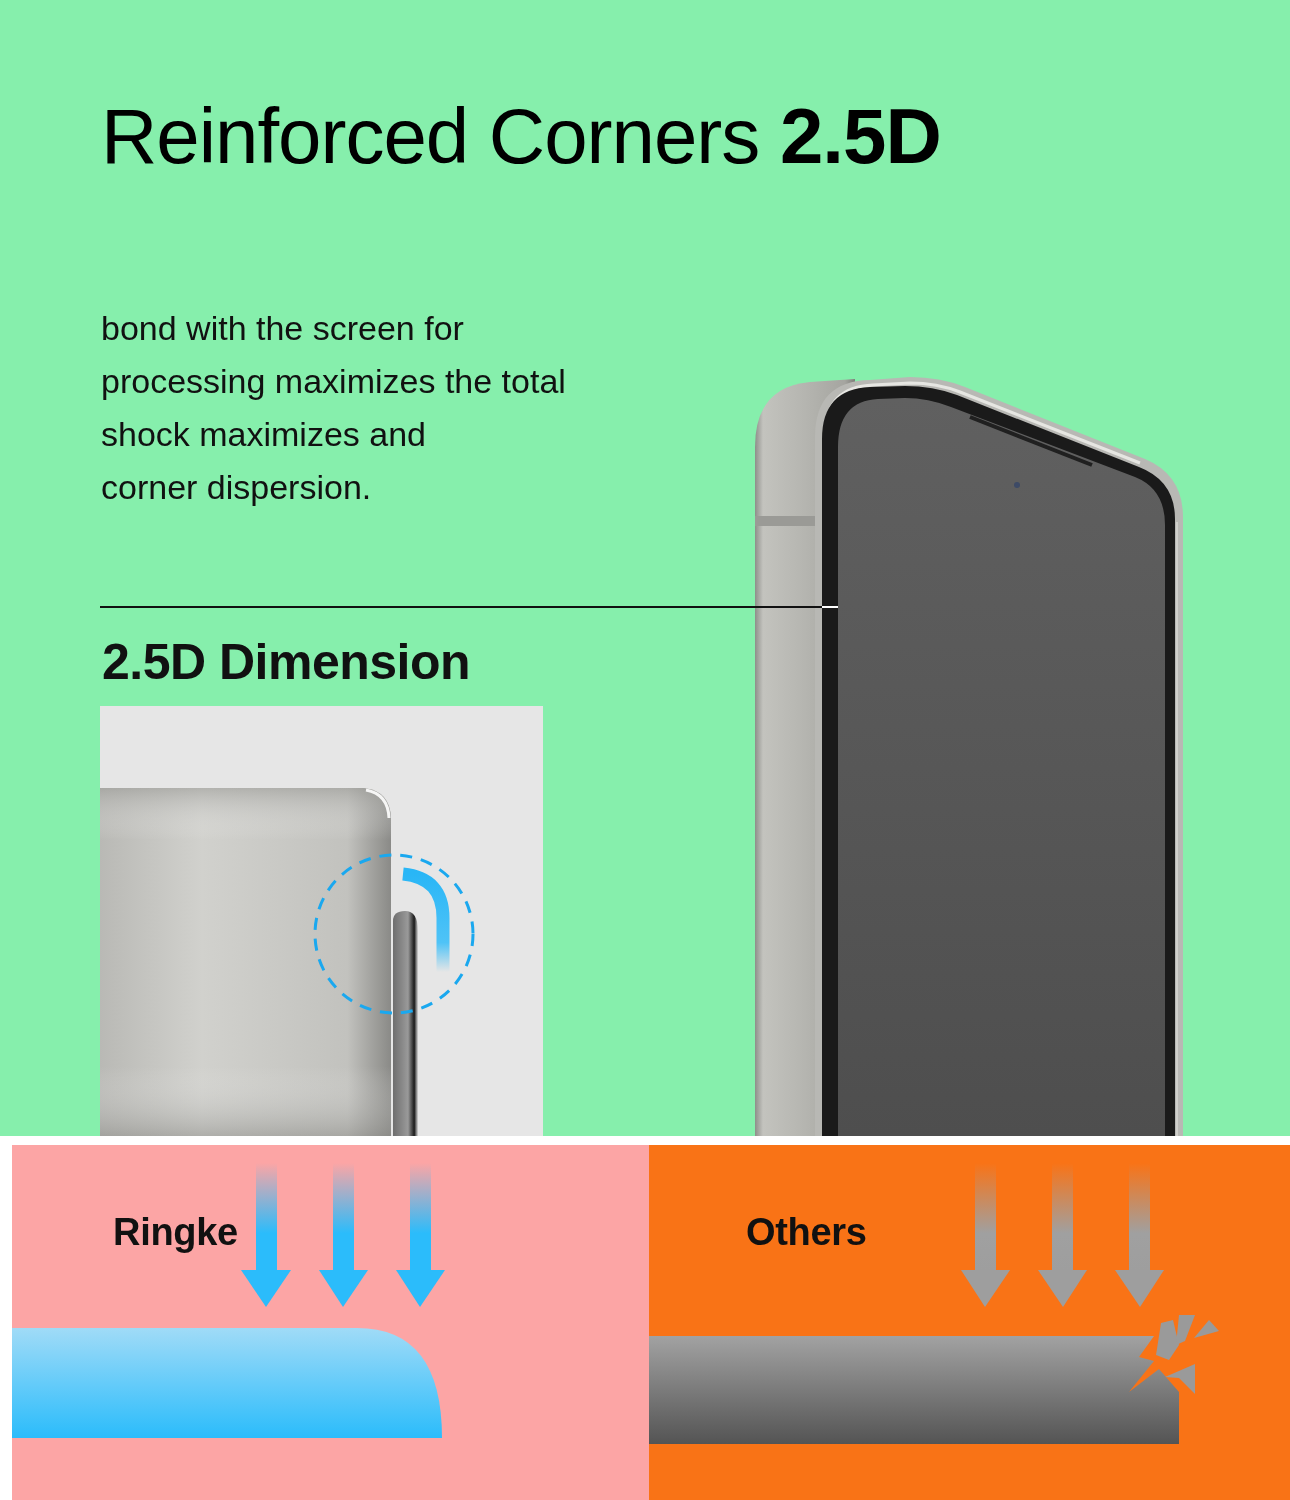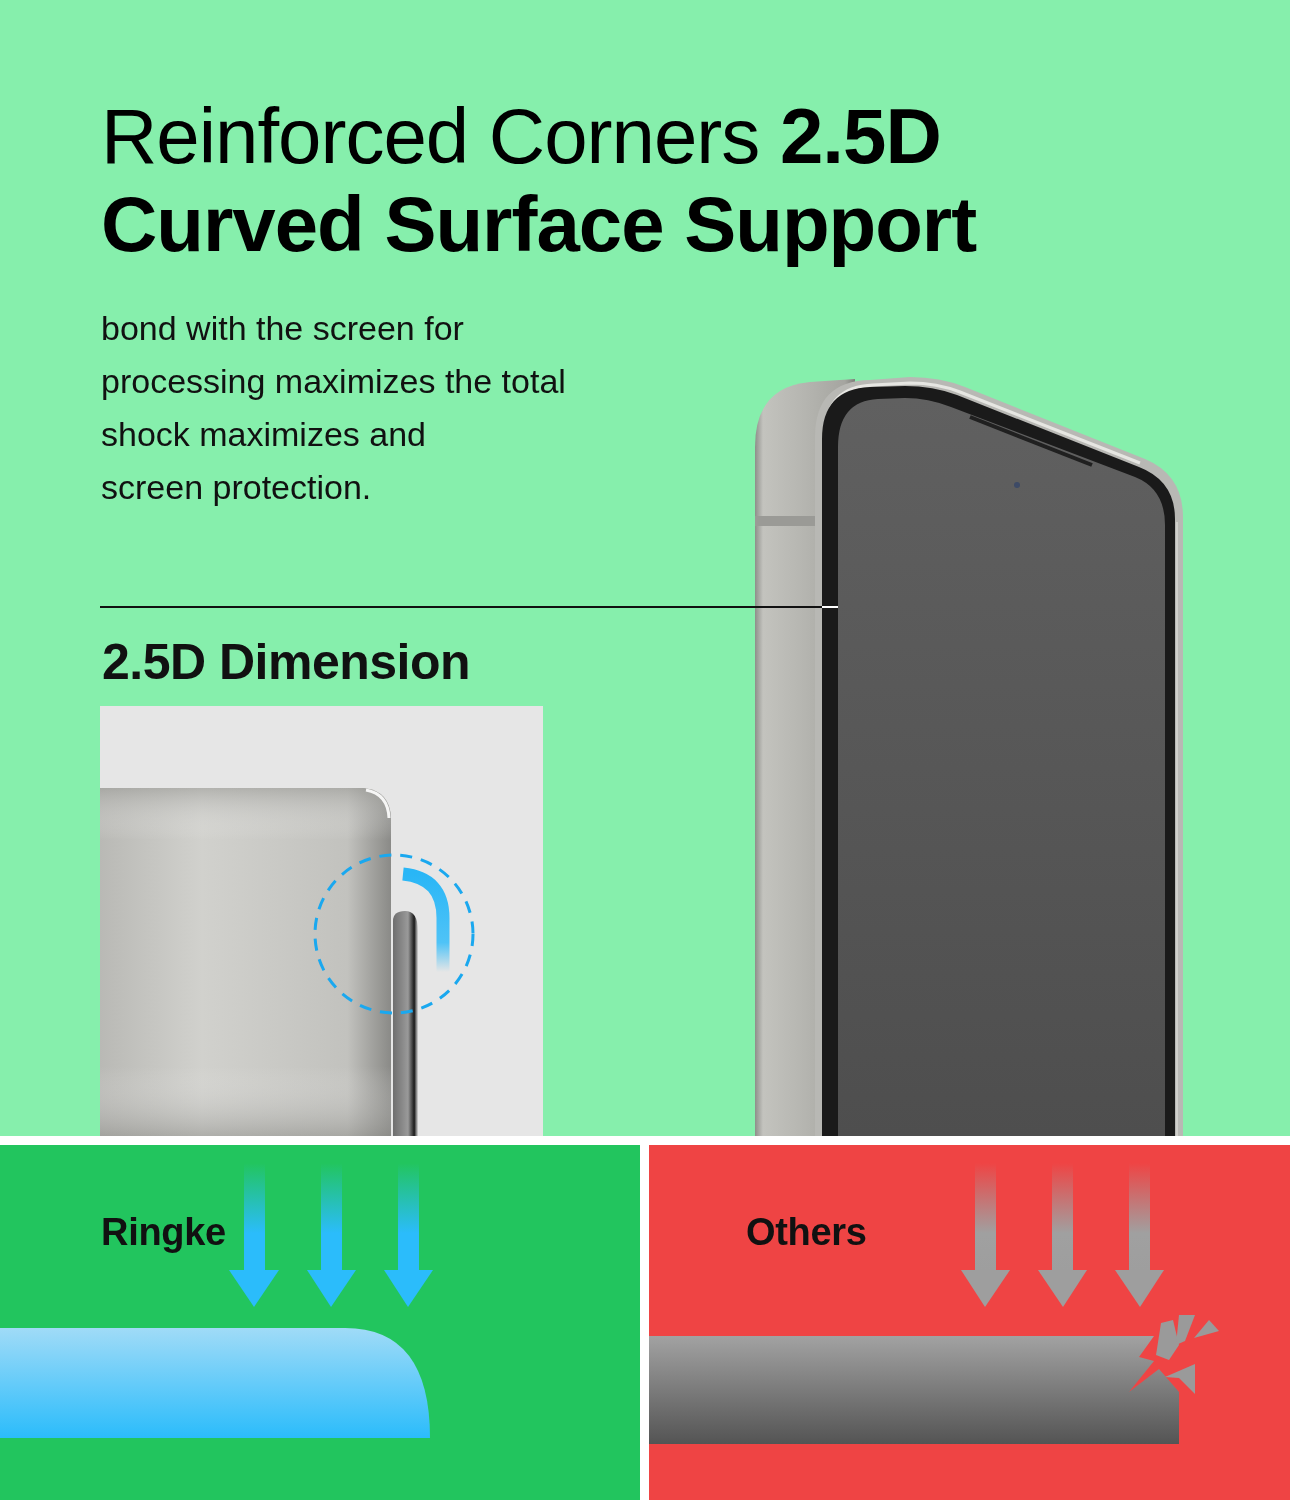--- a/index.html
+++ b/index.html
@@ -16,39 +16,38 @@
     .pointer-line { position: absolute; left: 100px; top: 606px; width: 722px; height: 2px; background: #111; }
     .pointer-tip { position: absolute; left: 822px; top: 606px; width: 16px; height: 2px; background: #fff; }
 
     .subhead { position: absolute; left: 102px; top: 633px; font-size: 50px; font-weight: 700; color: #111; letter-spacing: -0.5px; }
 
     .detail-box { position: absolute; left: 100px; top: 706px; width: 443px; height: 430px; background: #e6e6e6; overflow: hidden; }
 
     
     .phone { position: absolute; left: 755px; top: 377px; width: 428px; height: 760px; }
 
-    .bottom-left { position: absolute; left: 0; top: 1145px; width: 640px; height: 355px; background: #22c55e; overflow: hidden; }
-    .bottom-right { position: absolute; left: 649px; top: 1145px; width: 641px; height: 355px; background: #ef4444; overflow: hidden; }
+    .bottom-left { position: absolute; left: 12px; top: 1145px; width: 640px; height: 355px; background: #fca5a5; overflow: hidden; }
+    .bottom-right { position: absolute; left: 649px; top: 1145px; width: 641px; height: 355px; background: #f97316; overflow: hidden; }
     .cmp-label { position: absolute; top: 66px; font-size: 38px; font-weight: 700; color: #111; letter-spacing: -0.3px; }
   </style>
 </head>
 <body>
 
 <section class="top">
 
   <h1 class="headline">
     <span class="light">Reinforced Corners </span><span class="bold">2.5D</span><br>
-    <span class="bold">Curved Surface Support</span>
   </h1>
 
   <p class="desc">
     <span>bond with the screen for</span>
     <span>processing maximizes the total</span>
     <span>shock maximizes and</span>
-    <span>screen protection.</span>
+    <span>corner dispersion.</span>
   </p>
 
   <div class="phone">
     <svg width="428" height="760" viewBox="0 0 428 760">
       <defs>
         <linearGradient id="frameG" x1="0" y1="0" x2="1" y2="0">
           <stop offset="0" stop-color="#8e8e8a"></stop>
           <stop offset="0.08" stop-color="#c3c3be"></stop>
           <stop offset="0.5" stop-color="#b5b5b0"></stop>
           <stop offset="0.9" stop-color="#a5a5a0"></stop>

